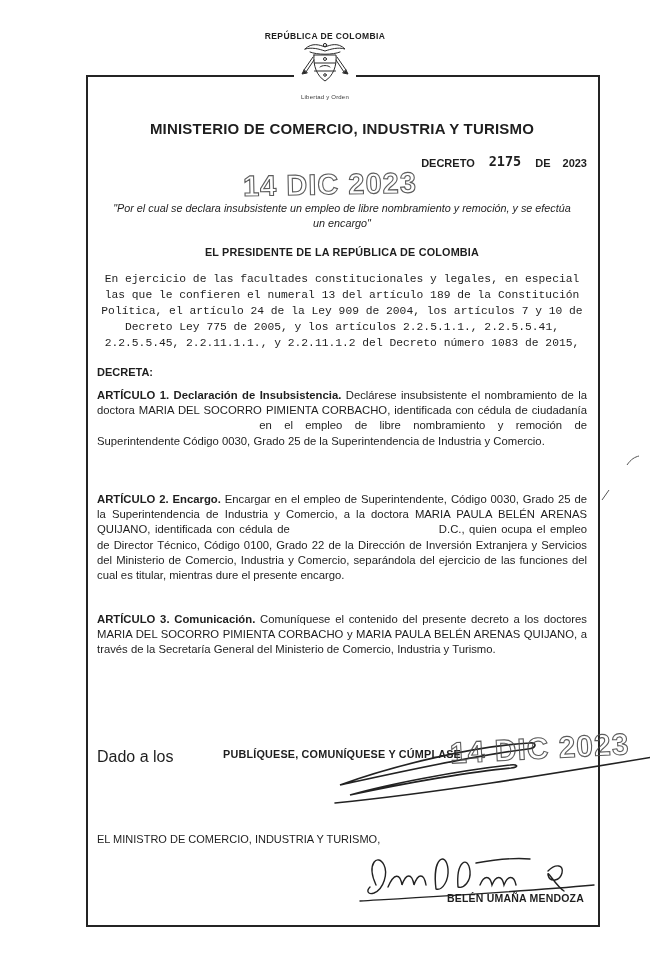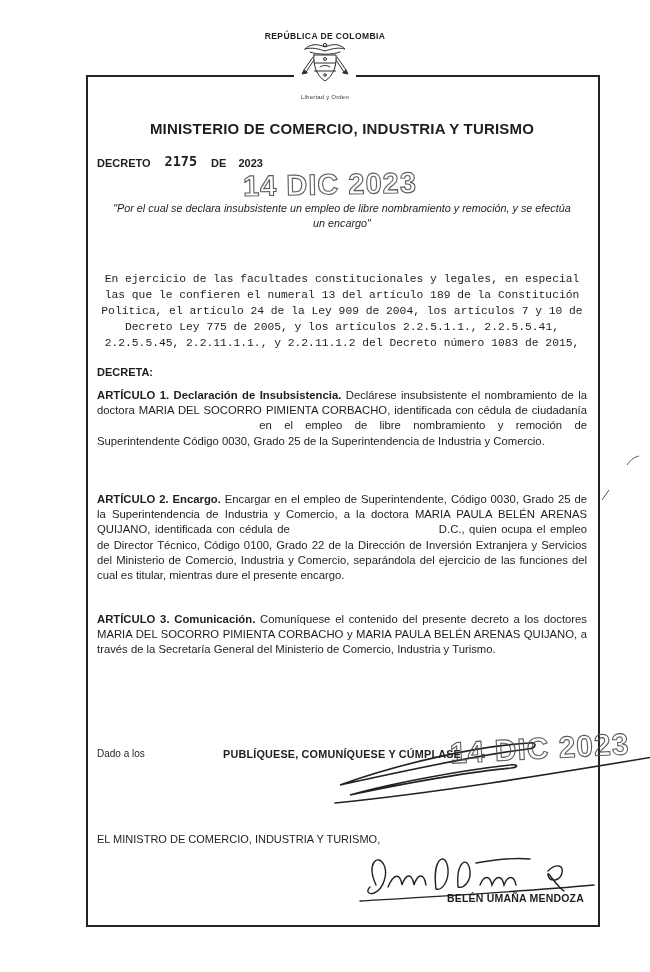--- a/index.html
+++ b/index.html
@@ -11,34 +11,34 @@
   
   .republic{top:31px;left:0;width:650px;text-align:center;
     font-size:8.5px;font-weight:bold;letter-spacing:.4px;}
   
   .frame{left:86px;top:75px;width:510px;height:848px;border:2px solid #242424;}
   .emblem-box{left:294px;top:40px;width:62px;height:74px;background:#fff;text-align:center;}
   .motto{font-size:6px;color:#3a3a3a;margin-top:-2px;letter-spacing:.2px;}
   
   .blk{position:absolute;left:11px;right:9px;}
   .ministry{top:45px;text-align:center;font-size:15px;font-weight:bold;letter-spacing:.2px;}
-  .decree-row{top:79px;text-align:left;font-size:11px;font-weight:bold;}
+  .decree-row{top:79px;text-align:right;font-size:11px;font-weight:bold;}
   .decree-row .num{font-family:"DejaVu Sans Mono",monospace;font-size:13.5px;font-weight:bold;
     position:relative;top:-1px;margin:0 14px;}
   .decree-row .de{margin-right:12px;}
   .quote{top:126px;text-align:center;font-style:italic;font-size:10.8px;line-height:14.5px;padding:0 14px;}
   .president{top:171px;text-align:center;font-size:10.8px;font-weight:bold;letter-spacing:.2px;}
   .preamble{top:196px;text-align:center;font-size:11.3px;line-height:16px;padding:0 3px;font-family:Liberation Mono, monospace;}
   .decreta{top:291px;text-align:left;font-size:11px;font-weight:bold;}
   .article{font-size:11.3px;line-height:15.1px;text-align:justify;}
   .a1{top:302px;} .a2{top:406px;} .a3{top:526px;} .a4{top:604px;}
   .gap{display:inline-block;height:1px;}
   .gap1{width:150px;} .gap2{width:140px;}
   .publiquese{top:639px;text-align:center;font-size:10.8px;font-weight:bold;letter-spacing:.2px;margin-top:34px;}
-  .dado{top:673px;font-size:10px;}
+  .dado{top:673px;font-size:16px;}
   .ministro{top:758px;font-size:11px;}
   .minister-name{top:817px;text-align:right;right:12px;font-size:10.5px;font-weight:bold;letter-spacing:.2px;}
   
   .stamp1{left:155px;top:88px;transform:rotate(-1.2deg);}
   .stamp2{left:362px;top:650px;transform:rotate(-3deg);}
   .stamp-svg text{
     font-family:"Liberation Sans",sans-serif;font-weight:bold;
     fill:none;stroke:#4a4a4a;stroke-width:1.1;stroke-opacity:.9;
   }
   
@@ -84,20 +84,21 @@
     </div>
 
     <div class="abs stamp1">
       <svg class="stamp-svg" width="205" height="40" viewBox="0 0 205 40">
         <text x="2" y="31" font-size="29" letter-spacing="1">14 DIC 2023</text>
       </svg>
     </div>
 
     <div class="blk quote">"Por el cual se declara insubsistente un empleo de libre nombramiento y remoción, y se efectúa un encargo"</div>
 
+    <div class="blk president">EL PRESIDENTE DE LA REPÚBLICA DE COLOMBIA</div>
 
     <div class="blk preamble">En ejercicio de las facultades constitucionales y legales, en especial las que le confieren el numeral 13 del artículo 189 de la Constitución Política, el artículo 24 de la Ley 909 de 2004, los artículos 7 y 10 de Decreto Ley 775 de 2005, y los artículos 2.2.5.1.1., 2.2.5.5.41, 2.2.5.5.45, 2.2.11.1.1., y 2.2.11.1.2 del Decreto número 1083 de 2015,</div>
 
     <div class="blk decreta">DECRETA:</div>
 
     <p class="blk article a1">
       <b>ARTÍCULO 1. Declaración de Insubsistencia.</b>
       <span>Declárese insubsistente el nombramiento de la doctora MARIA DEL SOCORRO PIMIENTA CORBACHO, identificada con cédula de ciudadanía</span>
       <span class="gap gap1"></span>
       <span>en el empleo de libre nombramiento y remoción de Superintendente Código 0030, Grado 25 de la Superintendencia de Industria y Comercio.</span>

